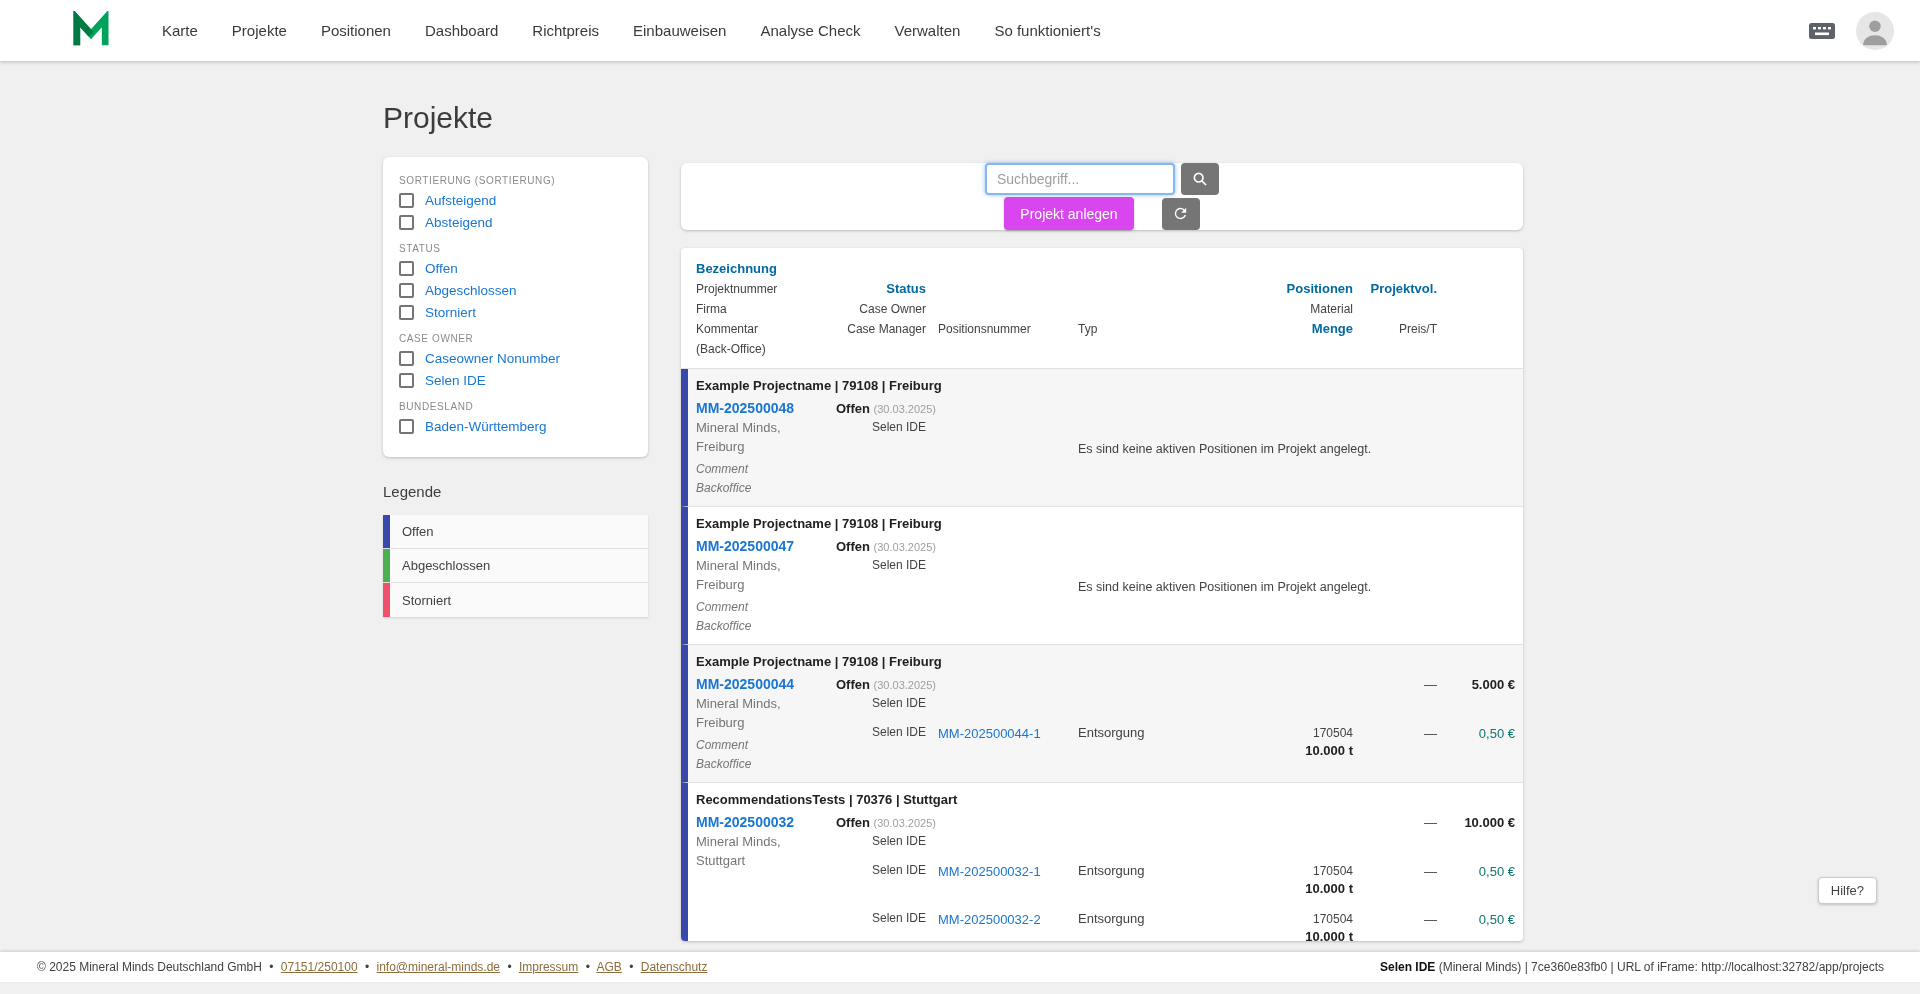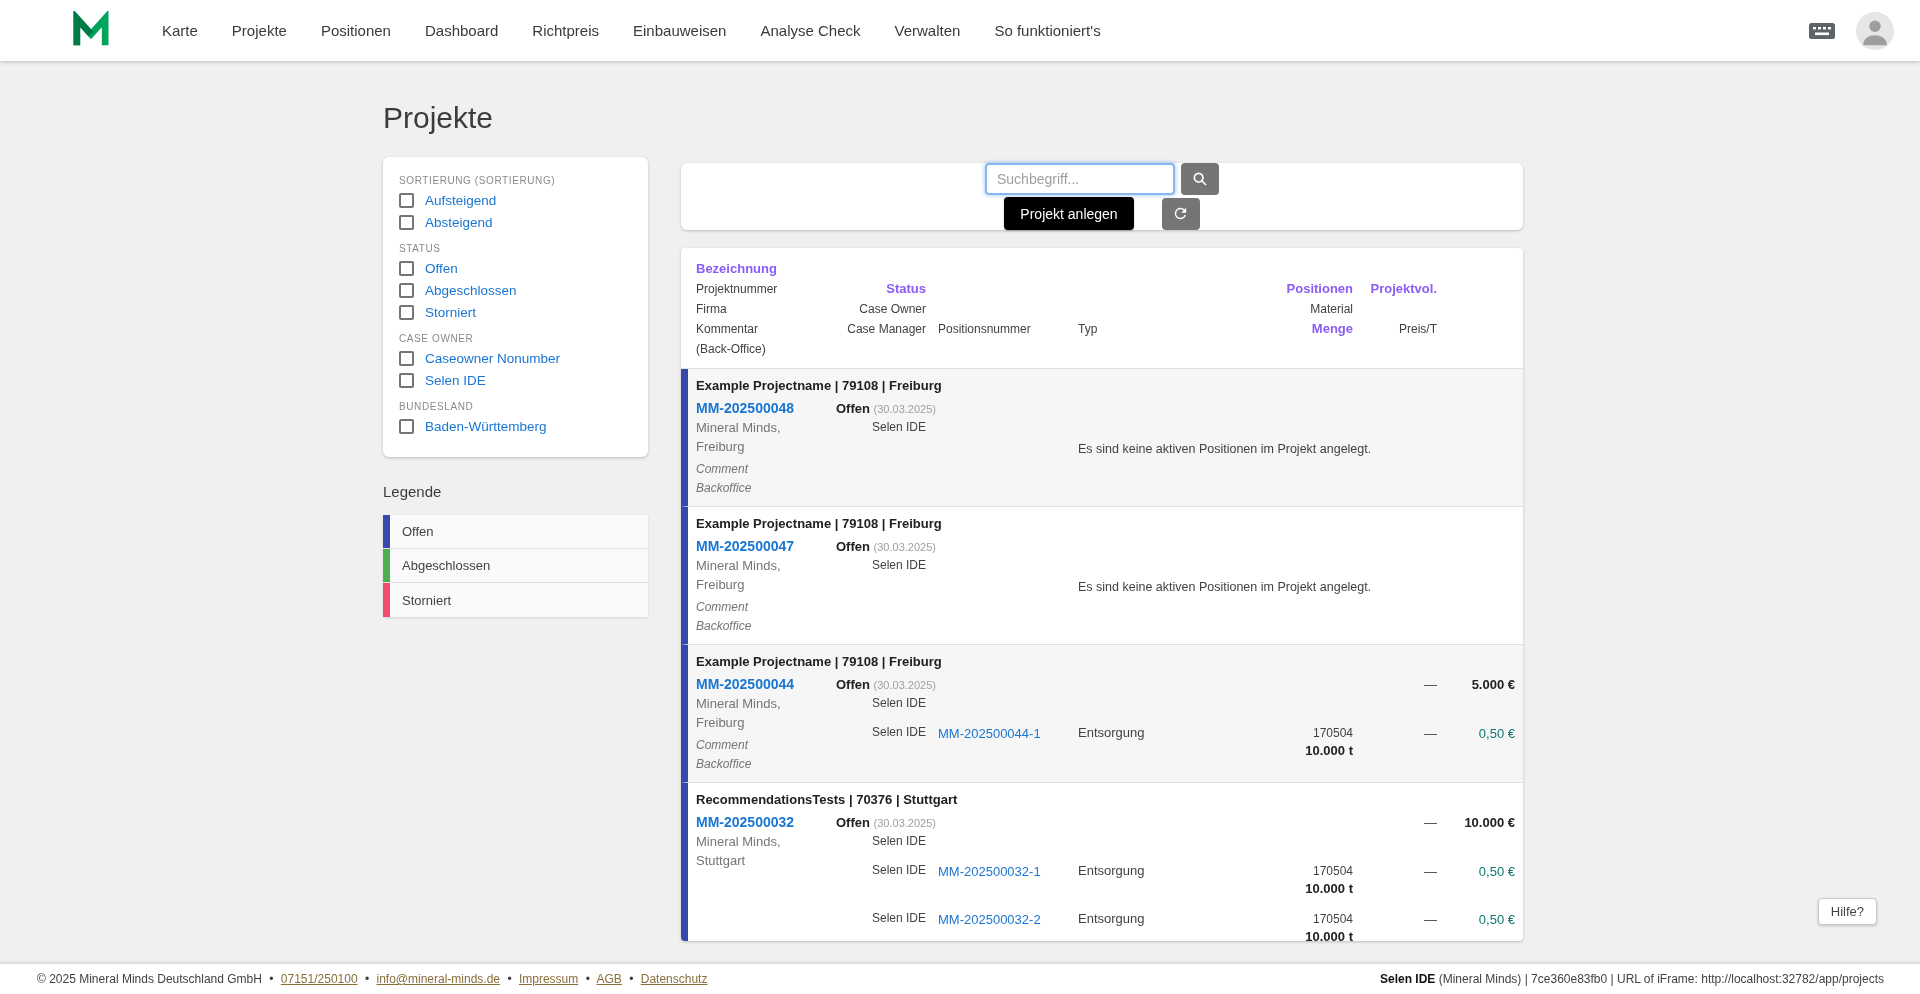--- a/index.html
+++ b/index.html
@@ -52,32 +52,32 @@
                   justify-content:space-between; padding:0 16px;flex-direction:column; }
   .search-group { display:flex; align-items:center; }
   .search-input { width:190px; height:32px; border:2px solid #86b8ef; border-radius:4px;
                   box-shadow:0 0 4px rgba(66,133,244,.55); outline:none; padding:0 10px;
                   font-size:14px; font-family:"Liberation Sans",sans-serif; color:#424242; }
   .search-input::placeholder { color:#9e9e9e; }
   .icon-btn { width:38px; height:32px; background:#757575; border:none; border-radius:4px;
               display:flex; align-items:center; justify-content:center; }
   .search-btn { margin-left:6px; }
   .toolbar-right { display:flex; align-items:center; gap:28px; }
-  .create-btn { background:#000000; color:#fff; border:none; border-radius:4px; height:33px;
+  .create-btn { background:#d946ef; color:#fff; border:none; border-radius:4px; height:33px;
                 padding:0 16px; font-size:14px; font-family:"Liberation Sans",sans-serif;
                 box-shadow:0 1px 2px rgba(0,0,0,.25); }
 
   
   .table-card { margin-top:18px; background:#fff; border-radius:4px; height:693px;
                 box-shadow:0 1px 3px rgba(0,0,0,.22); overflow:hidden; }
   .t-header { display:flex; padding:11px 8px 9px 15px; border-bottom:1px solid #e0e0e0; }
   .hc1 { width:140px; flex-shrink:0; }
   .hrest { display:grid; grid-template-columns:90px 152px 120px 155px 84px 78px; flex:1; }
   .t-header div { line-height:20px; font-size:12px; color:#424242; }
-  .t-header .hb { font-size:13px; font-weight:bold; color:#8b5cf6; }
+  .t-header .hb { font-size:13px; font-weight:bold; color:#0369a1; }
   .hsp { height:20px; }
   .hc2,.hc5,.hc6,.hc7 { text-align:right; padding-top:20px; }
   .hc3,.hc4 { align-self:end; padding-bottom:20px; }
   .hc3 { padding-left:12px; }
 
   
   .project { border-left:7px solid #3949ab; border-bottom:1px solid #e0e0e0; }
   .project:nth-child(odd) { background:#f6f6f6; }
   .proj-title { padding:7px 8px 3px; font-size:13px; font-weight:bold; color:#212121; line-height:20px; }
   .proj-grid { display:flex; padding:0 8px 8px; align-items:stretch; }
@@ -100,29 +100,29 @@
   .pc7.bold { font-weight:bold; color:#212121; }
   .ppos { margin-top:12px; }
   .pc3 { grid-column:2; padding-left:12px; align-self:start; }
   .pos-link { font-size:13px; color:#1976d2; text-decoration:none; line-height:18px; }
   .pc4 { grid-column:3; font-size:13px; color:#424242; align-self:start; line-height:18px; }
   .pc5 { grid-column:4; text-align:right; align-self:start; }
   .mat { font-size:12px; color:#424242; line-height:18px; }
   .menge { font-size:13px; font-weight:bold; color:#212121; line-height:18px; }
 
   
-  .footer { position:absolute; left:0; bottom:0; width:100%; height:30px; background:#fff;
+  .footer { position:absolute; left:0; bottom:12px; width:100%; height:30px; background:#fff;
             box-shadow:0 -1px 3px rgba(0,0,0,.15); display:flex; align-items:center;
             justify-content:space-between; padding:0 36px 0 37px; font-size:12px; color:#424242; z-index:30; }
   .footer-left a { color:#8a6d3b; text-decoration:underline; }
   .footer-left .dot { margin:0 4px; }
   .footer-right b { color:#111; }
 
   
-  .help-btn { position:absolute; right:43px; bottom:69px; background:#fff; border:1px solid #c9c9c9;
+  .help-btn { position:absolute; right:43px; bottom:90px; background:#fff; border:1px solid #c9c9c9;
               border-radius:4px; padding:5px 12px; font-size:13px; color:#424242;
               font-family:"Liberation Sans",sans-serif; box-shadow:0 1px 3px rgba(0,0,0,.2); z-index:25; }
 </style>
 </head>
 <body>
 
 <header class="navbar" data-interactable="false">
   <div class="logo" data-interactable="true">
     <svg width="40" height="40" viewBox="0 0 48 48" data-interactable="false">
       <path d="M7 41 V9 l17 19 L41 9 v32" fill="none" stroke="#00a35c" stroke-width="8"></path>

